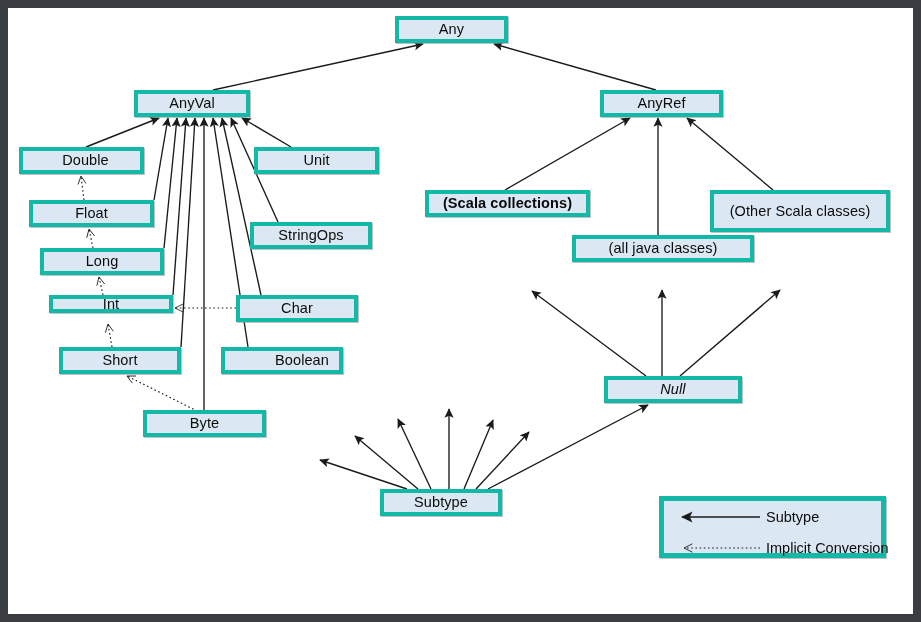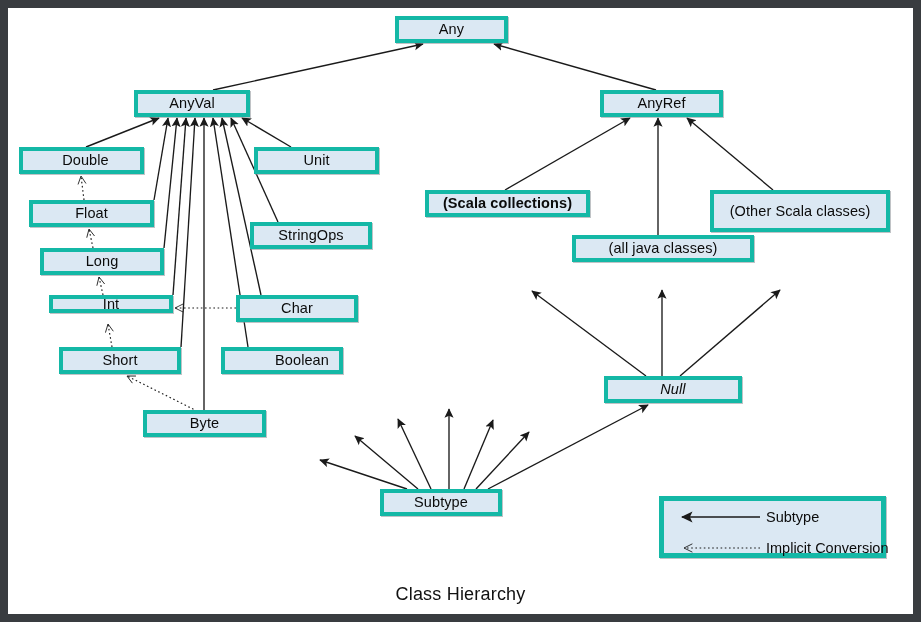--- a/index.html
+++ b/index.html
@@ -214,15 +214,14 @@
         <span class="legend-label">Subtype</span>
       </div>
       <div class="legend-row r1">
         <svg class="legend-sample" viewBox="0 0 92 24">
           <line x1="88" y1="12" x2="12" y2="12" stroke="#1a1a1a" stroke-width="1.2" stroke-dasharray="1.6 2.6" marker-end="url(#arrow-open)"></line>
         </svg>
         <span class="legend-label">Implicit Conversion</span>
       </div>
     </div>
 
-    <div id="title">Class Hierarchy</div>
   </div>
 </div>
 
 </body></html>

